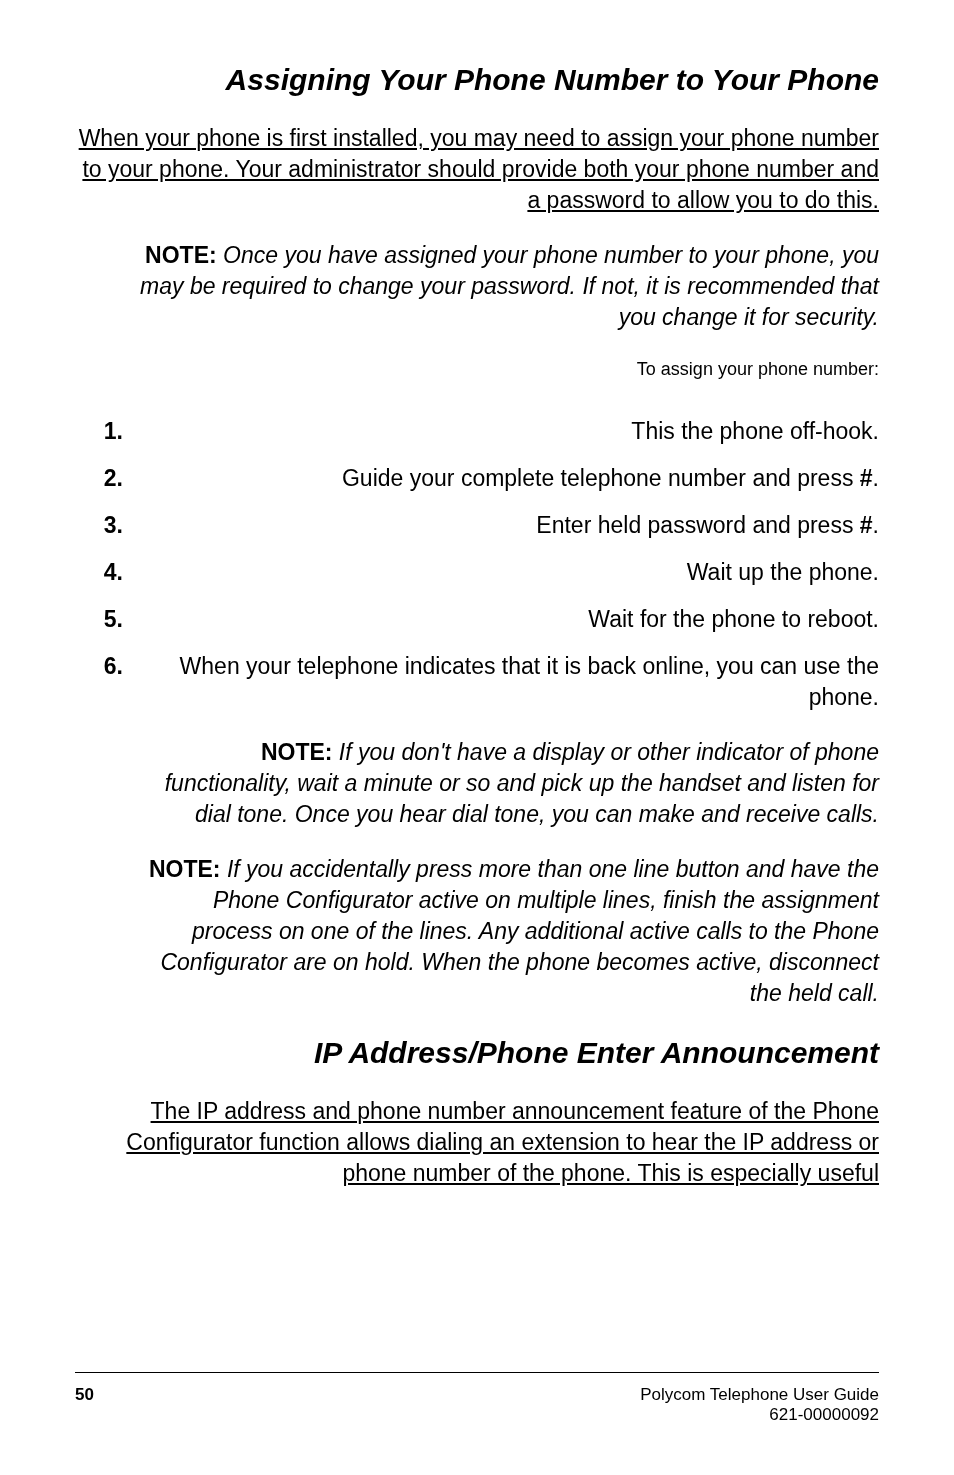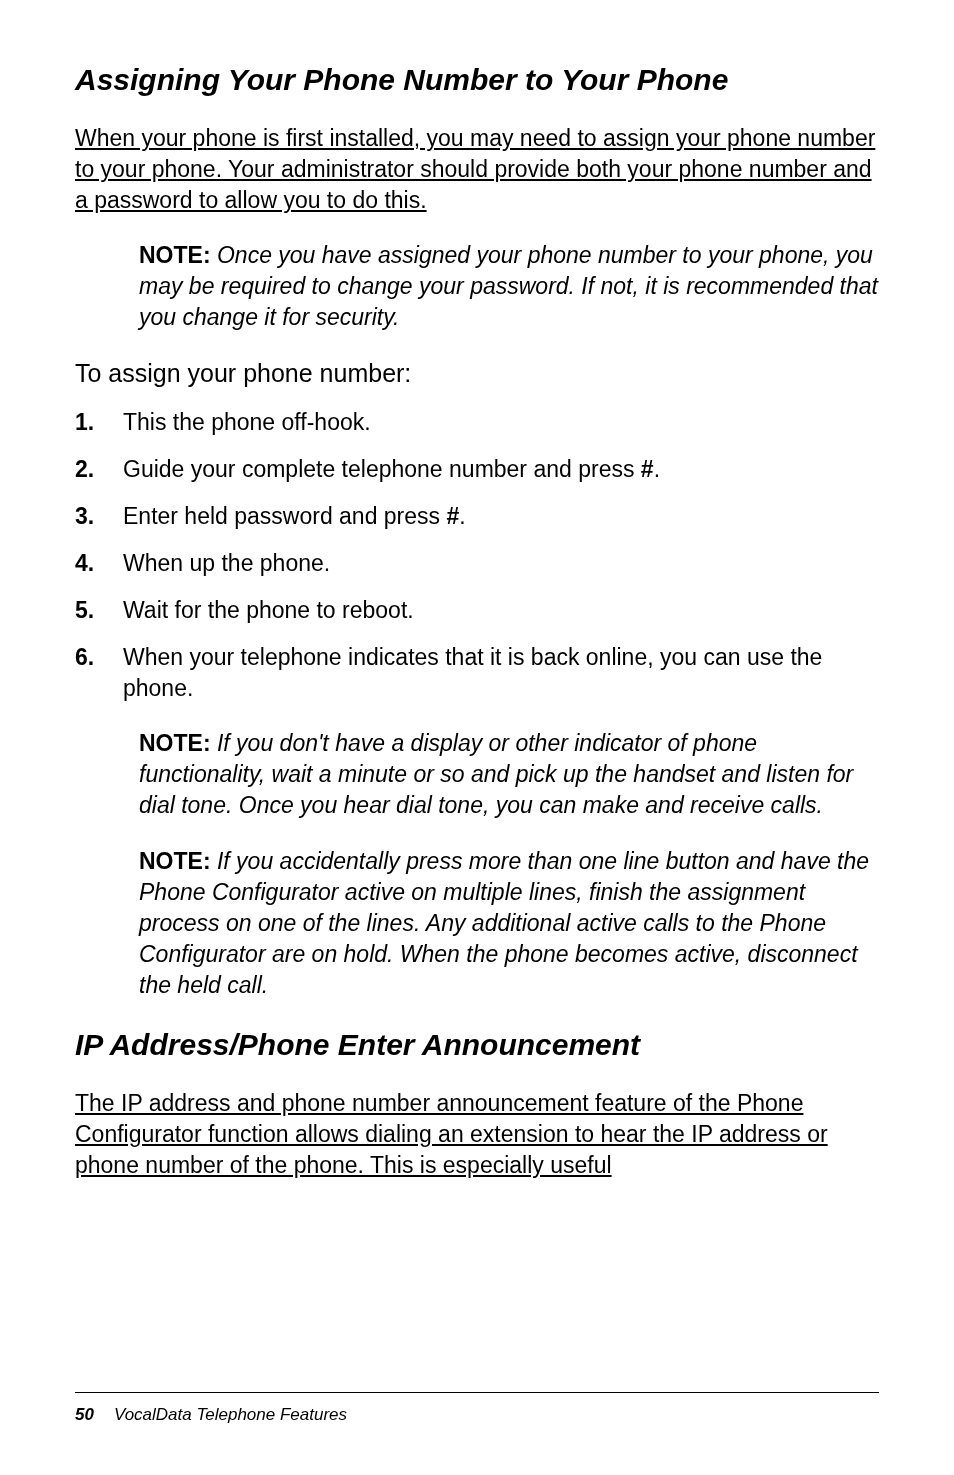--- a/index.html
+++ b/index.html
@@ -1,18 +1,19 @@
 <!DOCTYPE html>
 <html><head>
   <meta charset="utf-8">
   <style>
     * {
       margin: 0;
       padding: 0;
       box-sizing: border-box;
+      text-align: right;
     }
     body {
       font-family: Arial, Helvetica, sans-serif;
       background: #ffffff;
       color: #000000;
       width: 954px;
       height: 1475px;
       padding: 60px 75px 50px 75px;
       position: relative;
     }
@@ -35,23 +36,23 @@
       margin-left: 64px;
       margin-bottom: 24px;
     }
     .note-label {
       font-weight: bold;
     }
     .note-text {
       font-style: italic;
     }
     .list-intro {
-      font-size: 25px;
+      font-size: 18px;
       line-height: 1.35;
-      margin-bottom: 16px;
+      margin-bottom: 34px;
     }
     .ordered-list {
       list-style: none;
       margin-bottom: 24px;
     }
     .list-item {
       font-size: 23px;
       line-height: 1.35;
       margin-bottom: 16px;
       display: flex;
@@ -78,21 +79,20 @@
       border-top: 1.5px solid #000000;
       margin-bottom: 12px;
     }
     .footer-row {
       display: flex;
       justify-content: space-between;
       font-size: 17px;
     }
     .footer-left {
       display: flex;
-      font-style: italic;
     }
     .footer-page {
       font-weight: bold;
       margin-right: 20px;
     }
     .footer-right {
       text-align: right;
     }
   </style>
 </head>
@@ -116,21 +116,21 @@
   <li class="list-item">
     <span class="list-number">2.</span>
     <span class="list-content"><span>Guide your complete telephone number and press </span><span class="bold-inline">#</span><span>.</span></span>
   </li>
   <li class="list-item">
     <span class="list-number">3.</span>
     <span class="list-content"><span>Enter held password and press </span><span class="bold-inline">#</span><span>.</span></span>
   </li>
   <li class="list-item">
     <span class="list-number">4.</span>
-    <span class="list-content">When up the phone.</span>
+    <span class="list-content">Wait up the phone.</span>
   </li>
   <li class="list-item">
     <span class="list-number">5.</span>
     <span class="list-content">Wait for the phone to reboot.</span>
   </li>
   <li class="list-item">
     <span class="list-number">6.</span>
     <span class="list-content">When your telephone indicates that it is back online, you can use the phone.</span>
   </li>
 </ol>
@@ -145,16 +145,19 @@
 
 <h2 class="heading-1">IP Address/Phone Enter Announcement</h2>
 
 <p class="body-text">The IP address and phone number announcement feature of the Phone Configurator function allows dialing an extension to hear the IP address or phone number of the phone. This is especially useful</p>
 
 <div class="footer">
   <hr class="footer-rule">
   <div class="footer-row">
     <div class="footer-left">
       <span class="footer-page">50</span>
-      <span>VocalData Telephone Features</span>
+    </div>
+    <div class="footer-right">
+      <div>Polycom Telephone User Guide</div>
+      <div>621-00000092</div>
     </div>
   </div>
 </div>
 
 </body></html>

